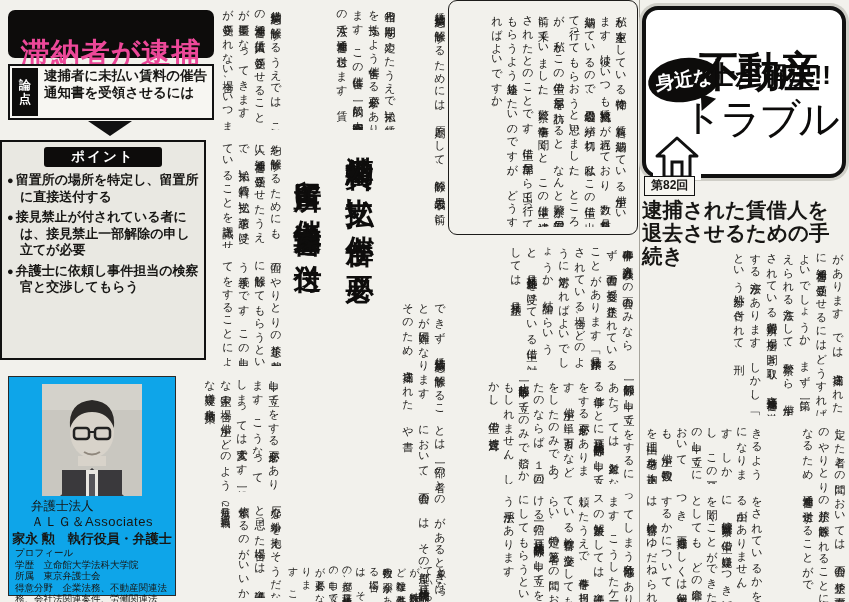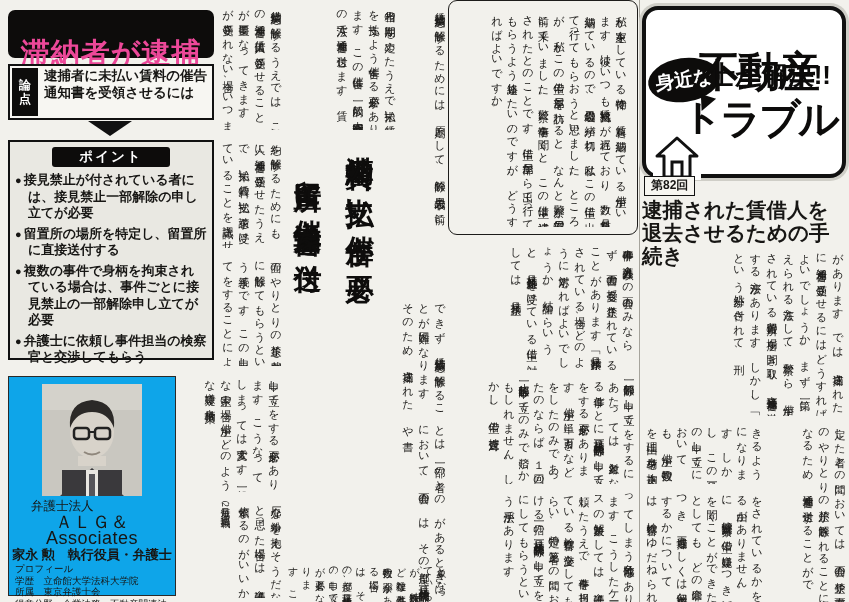--- a/index.html
+++ b/index.html
@@ -18,29 +18,29 @@
   .title-box{left:8px; top:10px; width:206px; height:48px; background:#0d0c0b;
     border-radius:7px; display:flex; align-items:center; justify-content:center;}
   .title-box span{color:#ec4899; font-weight:bold; font-size:29px; letter-spacing:1px;margin-top:40px;}
   .ronten-box{left:8px; top:64px; width:202px; height:52px; border:2.5px solid #111;
     background:#f7f6f2; display:flex; align-items:stretch;}
   .ronten-label{width:26px; background:#0d0c0b; color:#fff; font-size:12px; font-weight:bold;
     display:flex; flex-direction:column; align-items:center; justify-content:center; line-height:14px; margin:2px;}
   .ronten-text{flex:1; font-weight:bold; font-size:13.5px; line-height:17px; padding:1px 2px 0 4px;}
   .arrow-down{left:88px; top:121px; width:0; height:0;
     border-left:22px solid transparent; border-right:22px solid transparent; border-top:15px solid #111;}
-  .point-box{left:8px; top:140px; width:202px; height:216px; border:2px solid #111; background:#e9e8e2;}
+  .point-box{left:0; top:140px; width:202px; height:216px; border:2px solid #111; background:#e9e8e2;}
   .point-head{width:118px; margin:5px auto 3px auto; background:#0d0c0b; color:#fff; text-align:center;
     font-size:13.5px; font-weight:bold; border-radius:3px; padding:1px 0; letter-spacing:2px;}
   .point-item{font-size:13px; font-weight:bold; line-height:16.5px; padding:2px 5px 2px 18px; text-indent:-13px;}
   .point-item::before{content:"●"; font-size:11px; margin-right:2px;}
   .profile-box{left:8px; top:376px; width:166px; height:218px; border:1.5px solid #2b2a28; background:#0ea5e9;}
   .photo{display:block; margin:7px auto 3px auto;}
   .pf-firm1{font-size:12.5px; padding-left:22px; line-height:15px;}
-  .pf-firm2{font-size:18px; text-align:center; line-height:16px; letter-spacing:0.5px;}
+  .pf-firm2{font-size:13px; text-align:center; line-height:16px; letter-spacing:0.5px;}
   .pf-name{font-size:13px; font-weight:bold; text-align:center; line-height:17px;}
   .pf-small{font-size:9.5px; line-height:11.5px; padding:0 6px;}
 
   
   .b0{left:218px; top:2px;   width:66px;  height:128px;}
   .b1{left:218px; top:136px; width:66px;  height:112px;}
   .b2{left:218px; top:254px; width:66px;  height:112px;}
   .b3{left:180px; top:372px; width:102px; height:120px;}
   .b4{left:234px; top:498px; width:50px;  height:100px;}
   .note{left:216px; top:498px; width:16px; height:100px; font-size:10px; line-height:14px;}
@@ -74,21 +74,21 @@
      border:4px solid #111; border-radius:16px; box-shadow:0 0 0 3px #cfcec7;}
   .logo-title{position:absolute; top:6px; left:0; width:100%; text-align:center;
      font-weight:900; font-size:26px; letter-spacing:0px; color:#0c0b0a;margin-top:42px;}
   .bubble{position:absolute; left:2px; top:48px; width:72px; height:44px; background:#0d0c0b;
      border-radius:50%; display:flex; align-items:center; justify-content:center; transform:rotate(-8deg);}
   .bubble span{color:#fff; font-weight:900; font-size:19px; letter-spacing:0px;}
   .bubble-tail{position:absolute; left:52px; top:86px; width:0; height:0;
      border-left:6px solid transparent; border-right:10px solid transparent; border-top:16px solid #0d0c0b;
      transform:rotate(18deg);}
   .fudosan{position:absolute; right:24px; top:34px; font-weight:900; font-size:42px; letter-spacing:-2px; color:#0c0b0a;}
-  .trouble{position:absolute; right:5px; top:82px; font-weight:700; font-size:41px; letter-spacing:-3px; color:#0c0b0a;}
+  .trouble{position:absolute; right:5px; top:82px; font-weight:400; font-size:41px; letter-spacing:-3px; color:#0c0b0a;}
   .house{position:absolute; left:7px; bottom:-6px; background:#fff;}
   .ep-box{left:644px; top:176px; border:1.5px solid #111; font-size:12px; font-weight:bold;
      padding:0px 6px 1px 6px; background:#f7f6f1;}
   .ep-sub{left:642px; top:198px; width:206px; font-weight:bold; font-size:20.5px; line-height:23px; letter-spacing:0px;}
 
   .b14{left:644px; top:246px; width:202px; height:170px; line-height:16.5px;}
   .b15{left:768px; top:420px; width:80px;  height:182px;}
   .b16{left:644px; top:420px; width:120px; height:64px; line-height:15px;}
   .b17{left:644px; top:488px; width:120px; height:114px; line-height:15px;}
 </style>
@@ -106,23 +106,22 @@
       <span>論</span>
       <span>点</span>
     </div>
     <div class="ronten-text">逮捕者に未払い賃料の催告通知書を受領させるには</div>
   </div>
 
   <div class="abs arrow-down"></div>
 
   <div class="abs point-box gothic">
     <div class="point-head">ポイント</div>
+    <div class="point-item">留置所の場所を特定し、留置所に直接送付する</div>
     <div class="point-item">接見禁止が付されている者には、接見禁止一部解除の申し立てが必要</div>
-    <div class="point-item">留置所の場所を特定し、留置所に直接送付する</div>
-    <div class="point-item">複数の事件で身柄を拘束されている場合は、事件ごとに接見禁止の一部解除申し立てが必要</div>
     <div class="point-item">弁護士に依頼し事件担当の検察官と交渉してもらう</div>
   </div>
 
   <div class="abs profile-box gothic">
     <svg class="photo" width="100" height="112" viewBox="0 0 100 112">
       <rect x="0" y="0" width="100" height="112" fill="#c9c7c0"></rect>
       <rect x="0" y="0" width="100" height="26" fill="#d4d2cb"></rect>
       <path d="M50 84 L18 112 L82 112 Z" fill="#3a393c"></path>
       <rect x="20" y="86" width="60" height="26" fill="#3a393c"></rect>
       <rect x="44" y="86" width="12" height="26" fill="#e9e7e2"></rect>

